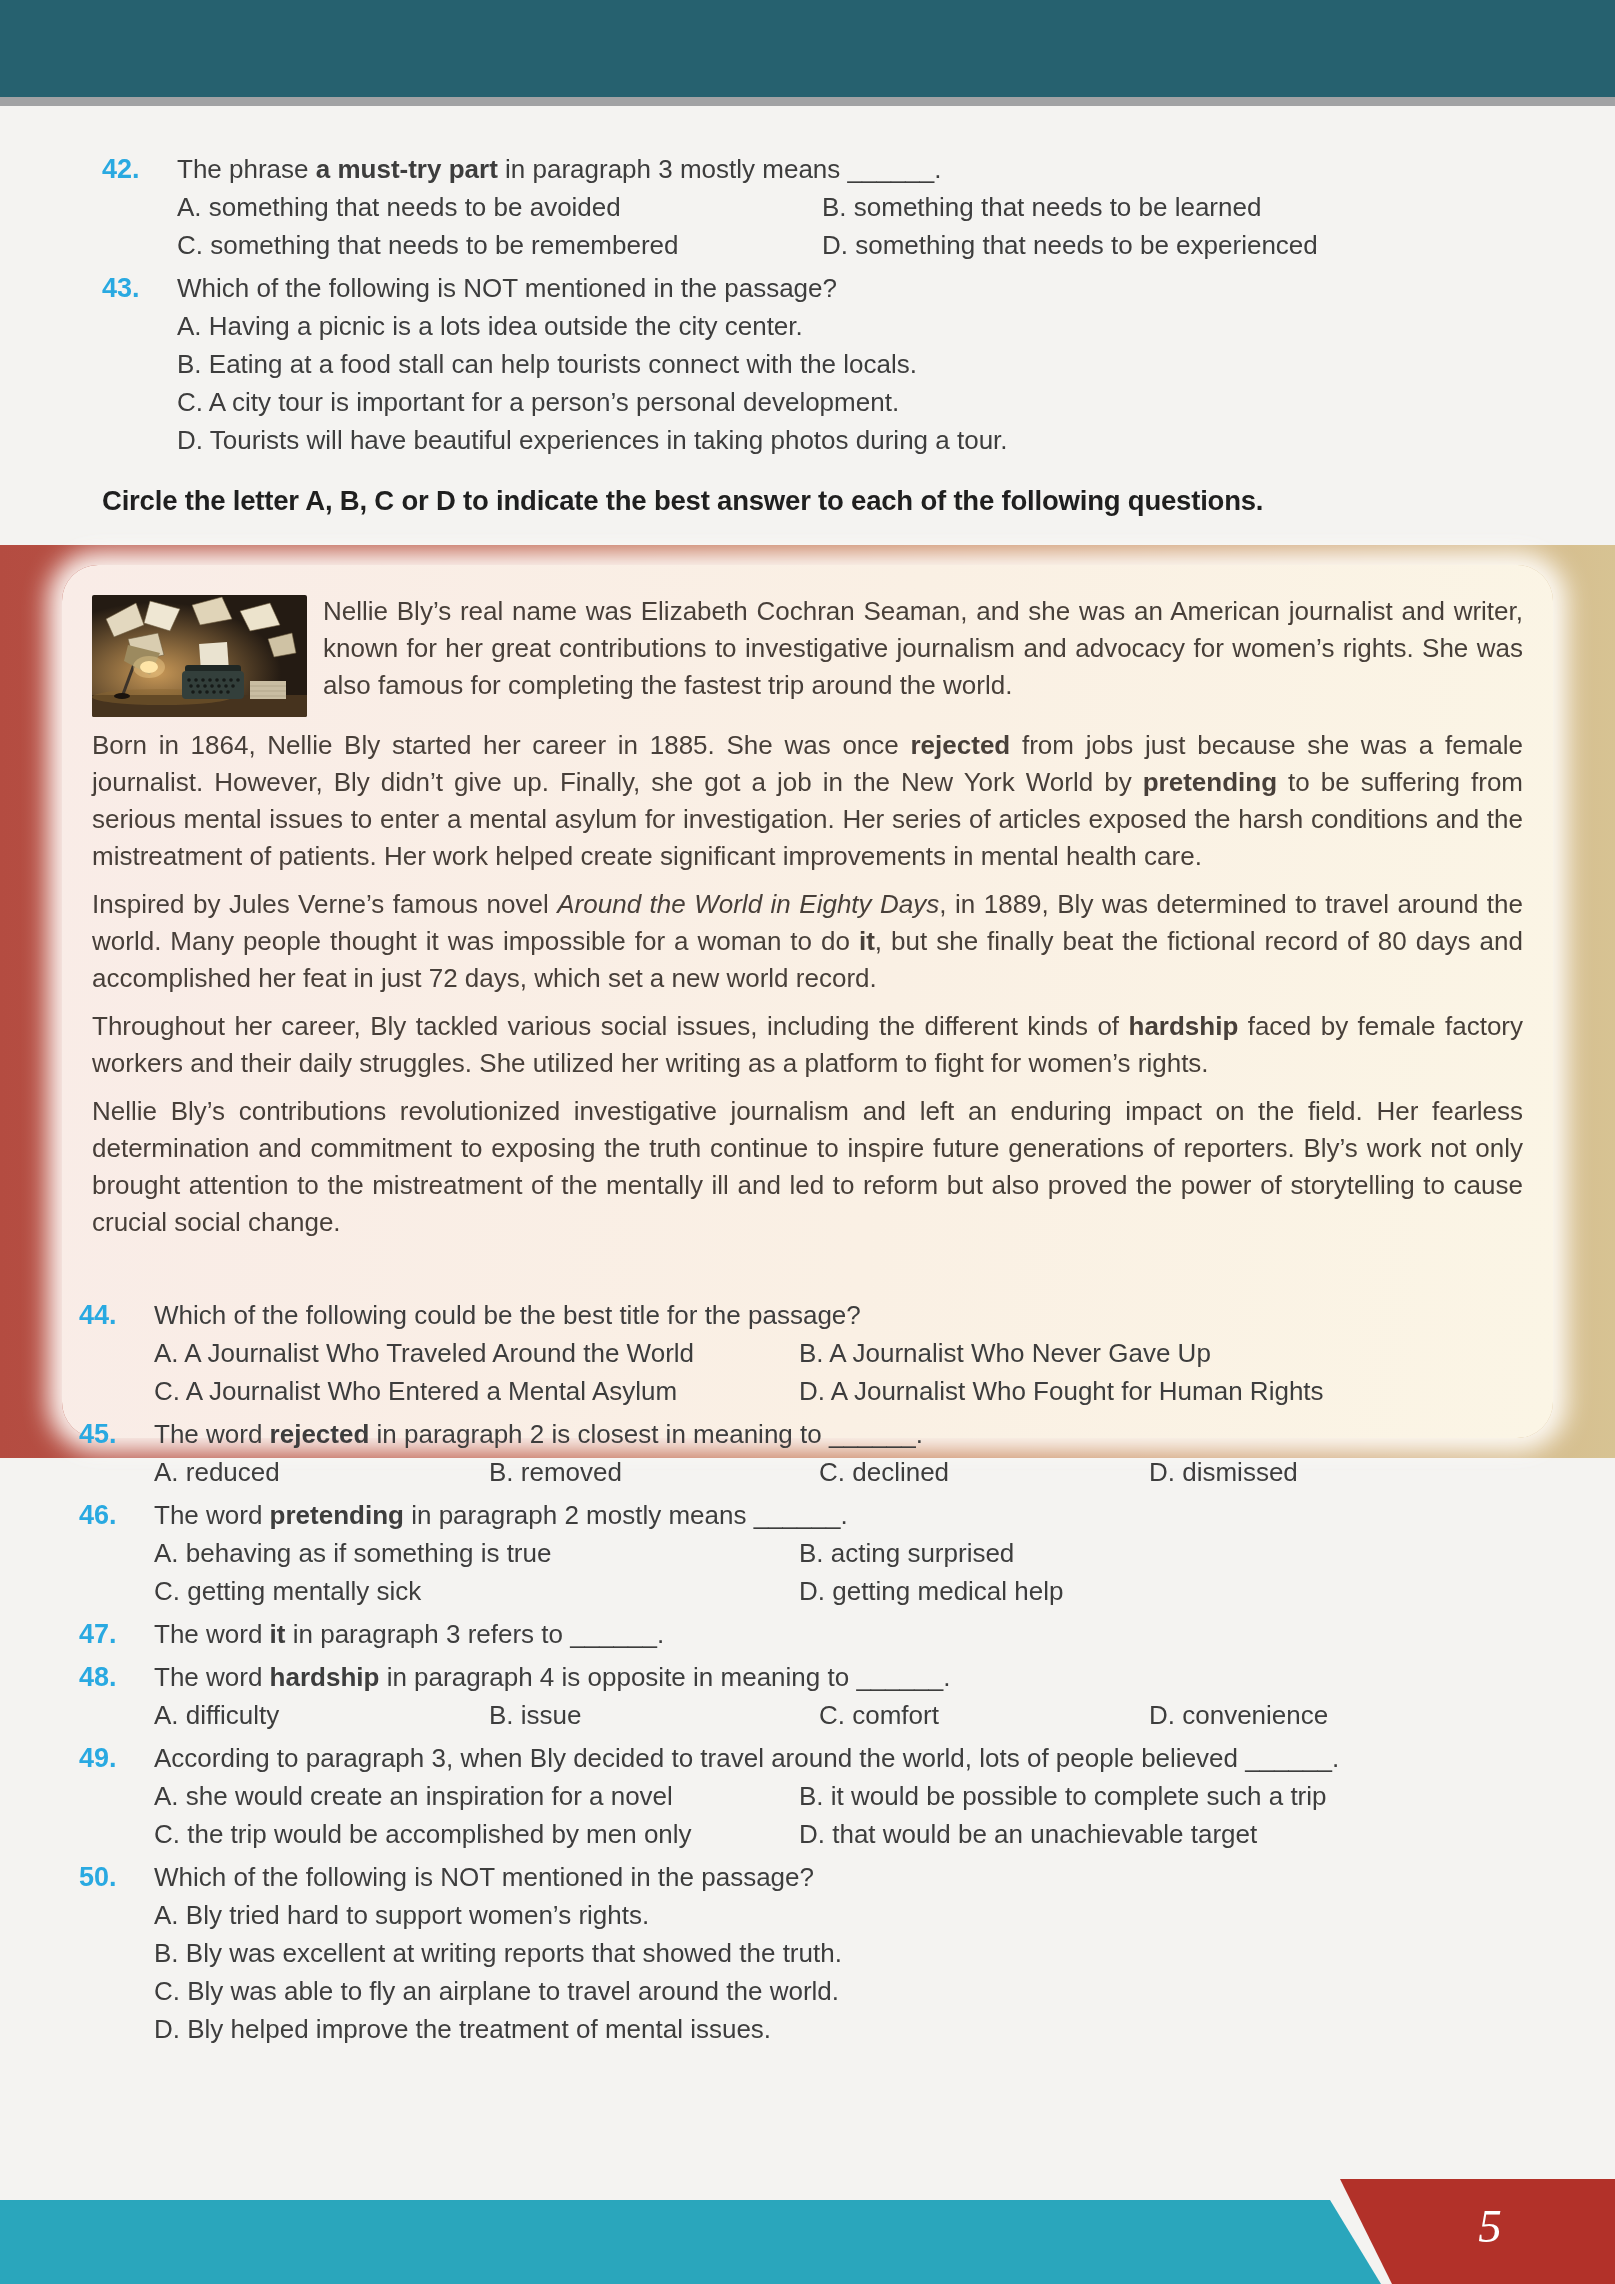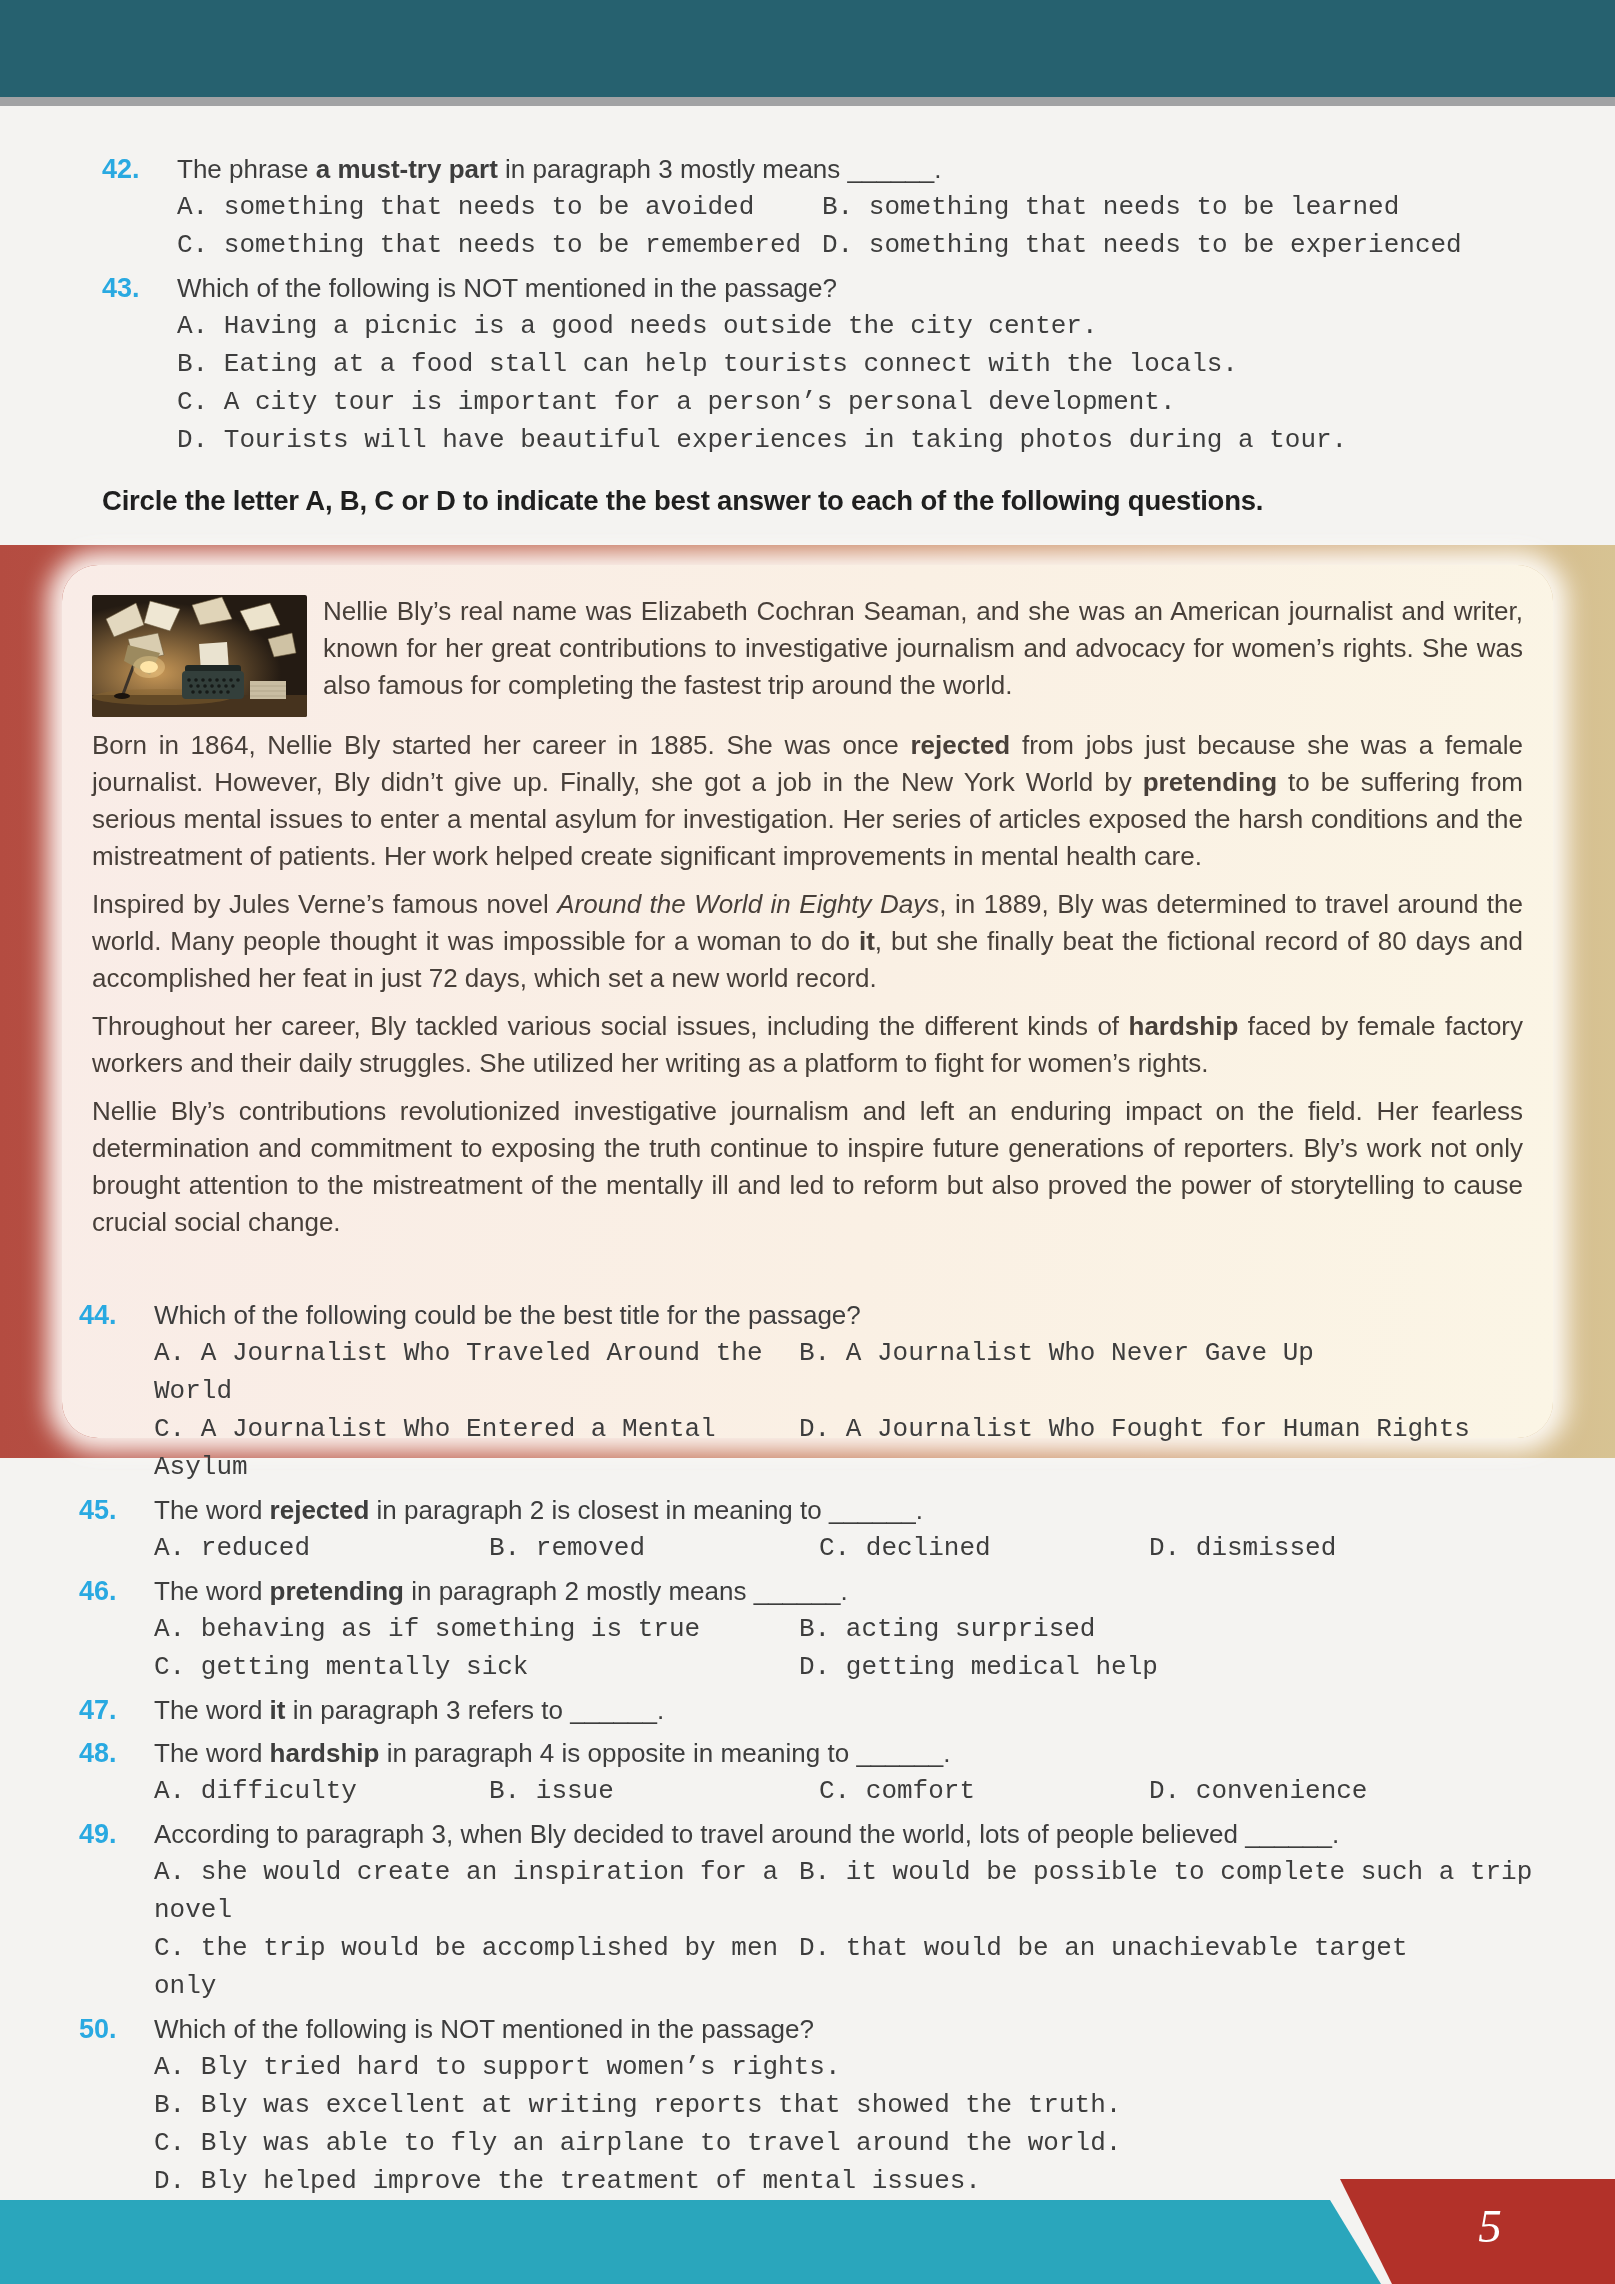--- a/index.html
+++ b/index.html
@@ -17,21 +17,21 @@
   
   .section1{position:absolute;top:150px;left:102px;right:70px;}
   .section2{position:absolute;top:1296px;left:79px;right:70px;}
   .q{display:flex;margin-bottom:5px;}
   .qnum{flex:none;width:75px;font-weight:bold;color:#29a9e1;font-size:27px;line-height:38px;}
   .qbody{flex:1;min-width:0;}
   .qtext{font-size:26px;line-height:38px;color:#3d3d3d;}
   .kw,.seg-bu{font-weight:bold;text-decoration-thickness:2px;text-underline-offset:5px;}
   .seg-i{font-style:italic;}
   .opts{margin:0;}
-  .opts .opt{display:block;font-size:26px;line-height:38px;color:#3d3d3d;font-family:Liberation Mono, monospace;}
+  .opts .opt{display:block;font-size:26px;line-height:38px;color:#3d3d3d;}
   .opts.two{display:grid;grid-template-columns:645px auto;}
   .opts.four{display:grid;grid-template-columns:335px 330px 330px auto;}
   .instruction{margin-top:26px;font-weight:bold;font-size:27.5px;color:#1f1f1f;letter-spacing:-0.2px;}
 
   
   .passage-wrap{
     position:absolute;top:545px;left:0;width:1615px;height:913px;
     background:linear-gradient(90deg,#b44c41 0%,#bf5f4c 30%,#cd9169 62%,#d7c393 100%);
   }
   .passage-inner{
@@ -81,21 +81,21 @@
           <span class="opt">D. something that needs to be experienced</span>
         </div>
       </div>
     </div>
 
     <div class="q">
       <span class="qnum">43.</span>
       <div class="qbody">
         <div class="qtext"><span>Which of the following is NOT mentioned in the passage?</span><span class="kw"></span><span></span></div>
         <div class="opts list">
-          <span class="opt">A. Having a picnic is a good needs outside the city center.</span>
+          <span class="opt">A. Having a picnic is a lots idea outside the city center.</span>
           <span class="opt">B. Eating at a food stall can help tourists connect with the locals.</span>
           <span class="opt">C. A city tour is important for a person’s personal development.</span>
           <span class="opt">D. Tourists will have beautiful experiences in taking photos during a tour.</span>
         </div>
       </div>
     </div>
 
     <div class="instruction">Circle the letter A, B, C or D to indicate the best answer to each of the following questions.</div>
   </div>
 

